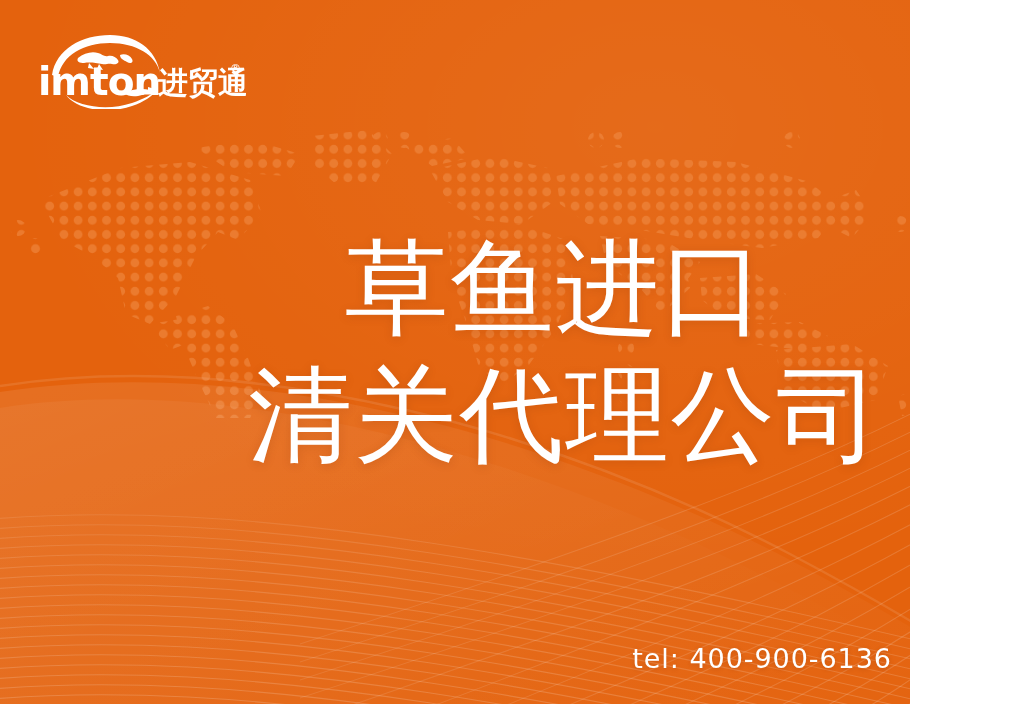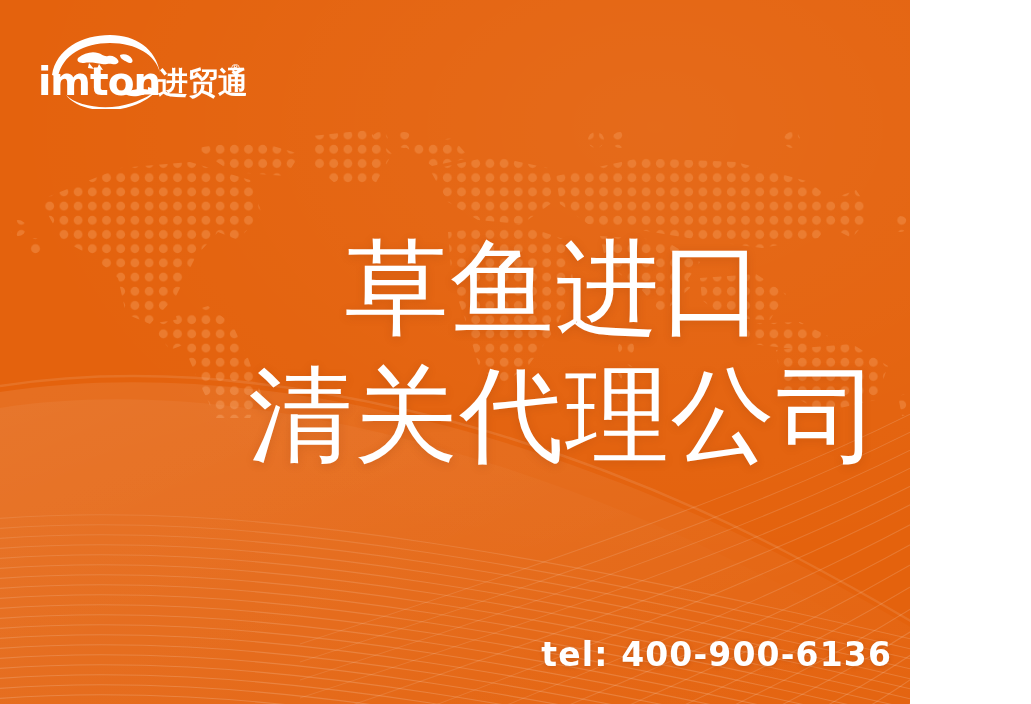--- a/index.html
+++ b/index.html
@@ -99,23 +99,23 @@
     letter-spacing: 0.015em;
     margin-left: 19px;
   }
 
   
   .phone {
     position: absolute;
     right: 18px;
     bottom: 30px;
     color: #ffffff;
-    font-size: 33px;
+    font-size: 27px;
     font-family: "DejaVu Sans", "Liberation Sans", sans-serif;
-    font-weight: 700;
+    font-weight: 400;
     letter-spacing: 0.035em;
     text-shadow: 0 1px 4px rgba(120,45,0,0.25);
   }
 </style>
 </head>
 <body>
 
 <div id="poster">
 
   <div class="bg-base"></div>

